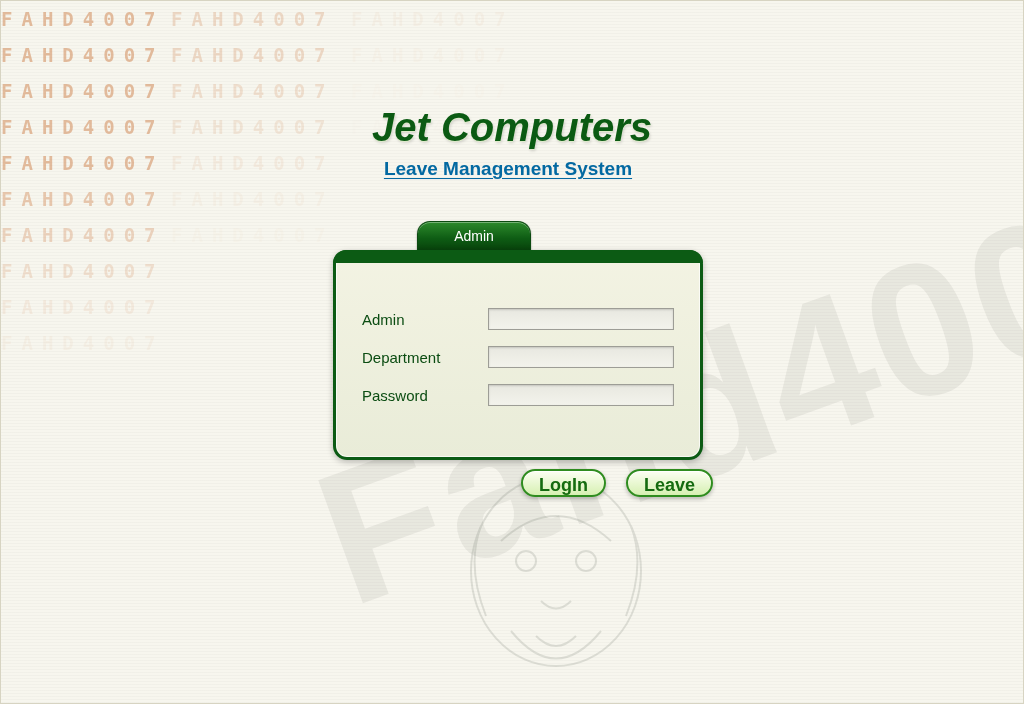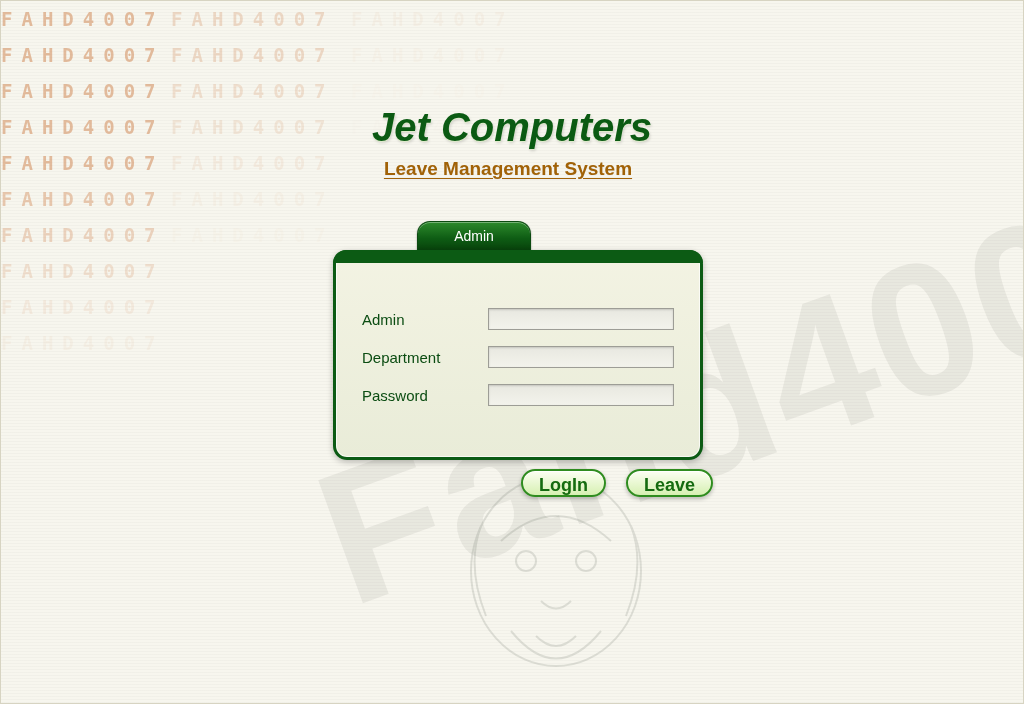--- a/index.html
+++ b/index.html
@@ -55,21 +55,21 @@
   .hdr{
     position:absolute;left:0;top:104px;width:100%;text-align:center;
   }
   .hdr h1{
     margin:0;font-size:40px;font-weight:800;font-style:italic;
     color:#0b5a13;
     text-shadow:0 1px 0 #dfeacb, 1px 2px 3px rgba(0,0,0,.15);
     font-family:Verdana,Geneva,sans-serif;
   }
   .hdr h2{
-    margin:8px 8px 0 0;font-size:19px;font-weight:700;color:#a16207;
+    margin:8px 8px 0 0;font-size:19px;font-weight:700;color:#0369a1;
     text-decoration:underline;text-underline-offset:3px;
     text-shadow:0 1px 0 #eee;
   }
 
   
   .stage{position:absolute;left:332px;top:220px;width:442px;}
   .tabs{display:flex;gap:8px;margin-left:84px;}
   .tab{
     min-width:92px;height:30px;border-radius:13px 13px 0 0;
     background:linear-gradient(#2d8a2c,#0e5c14 55%,#073e0a);

